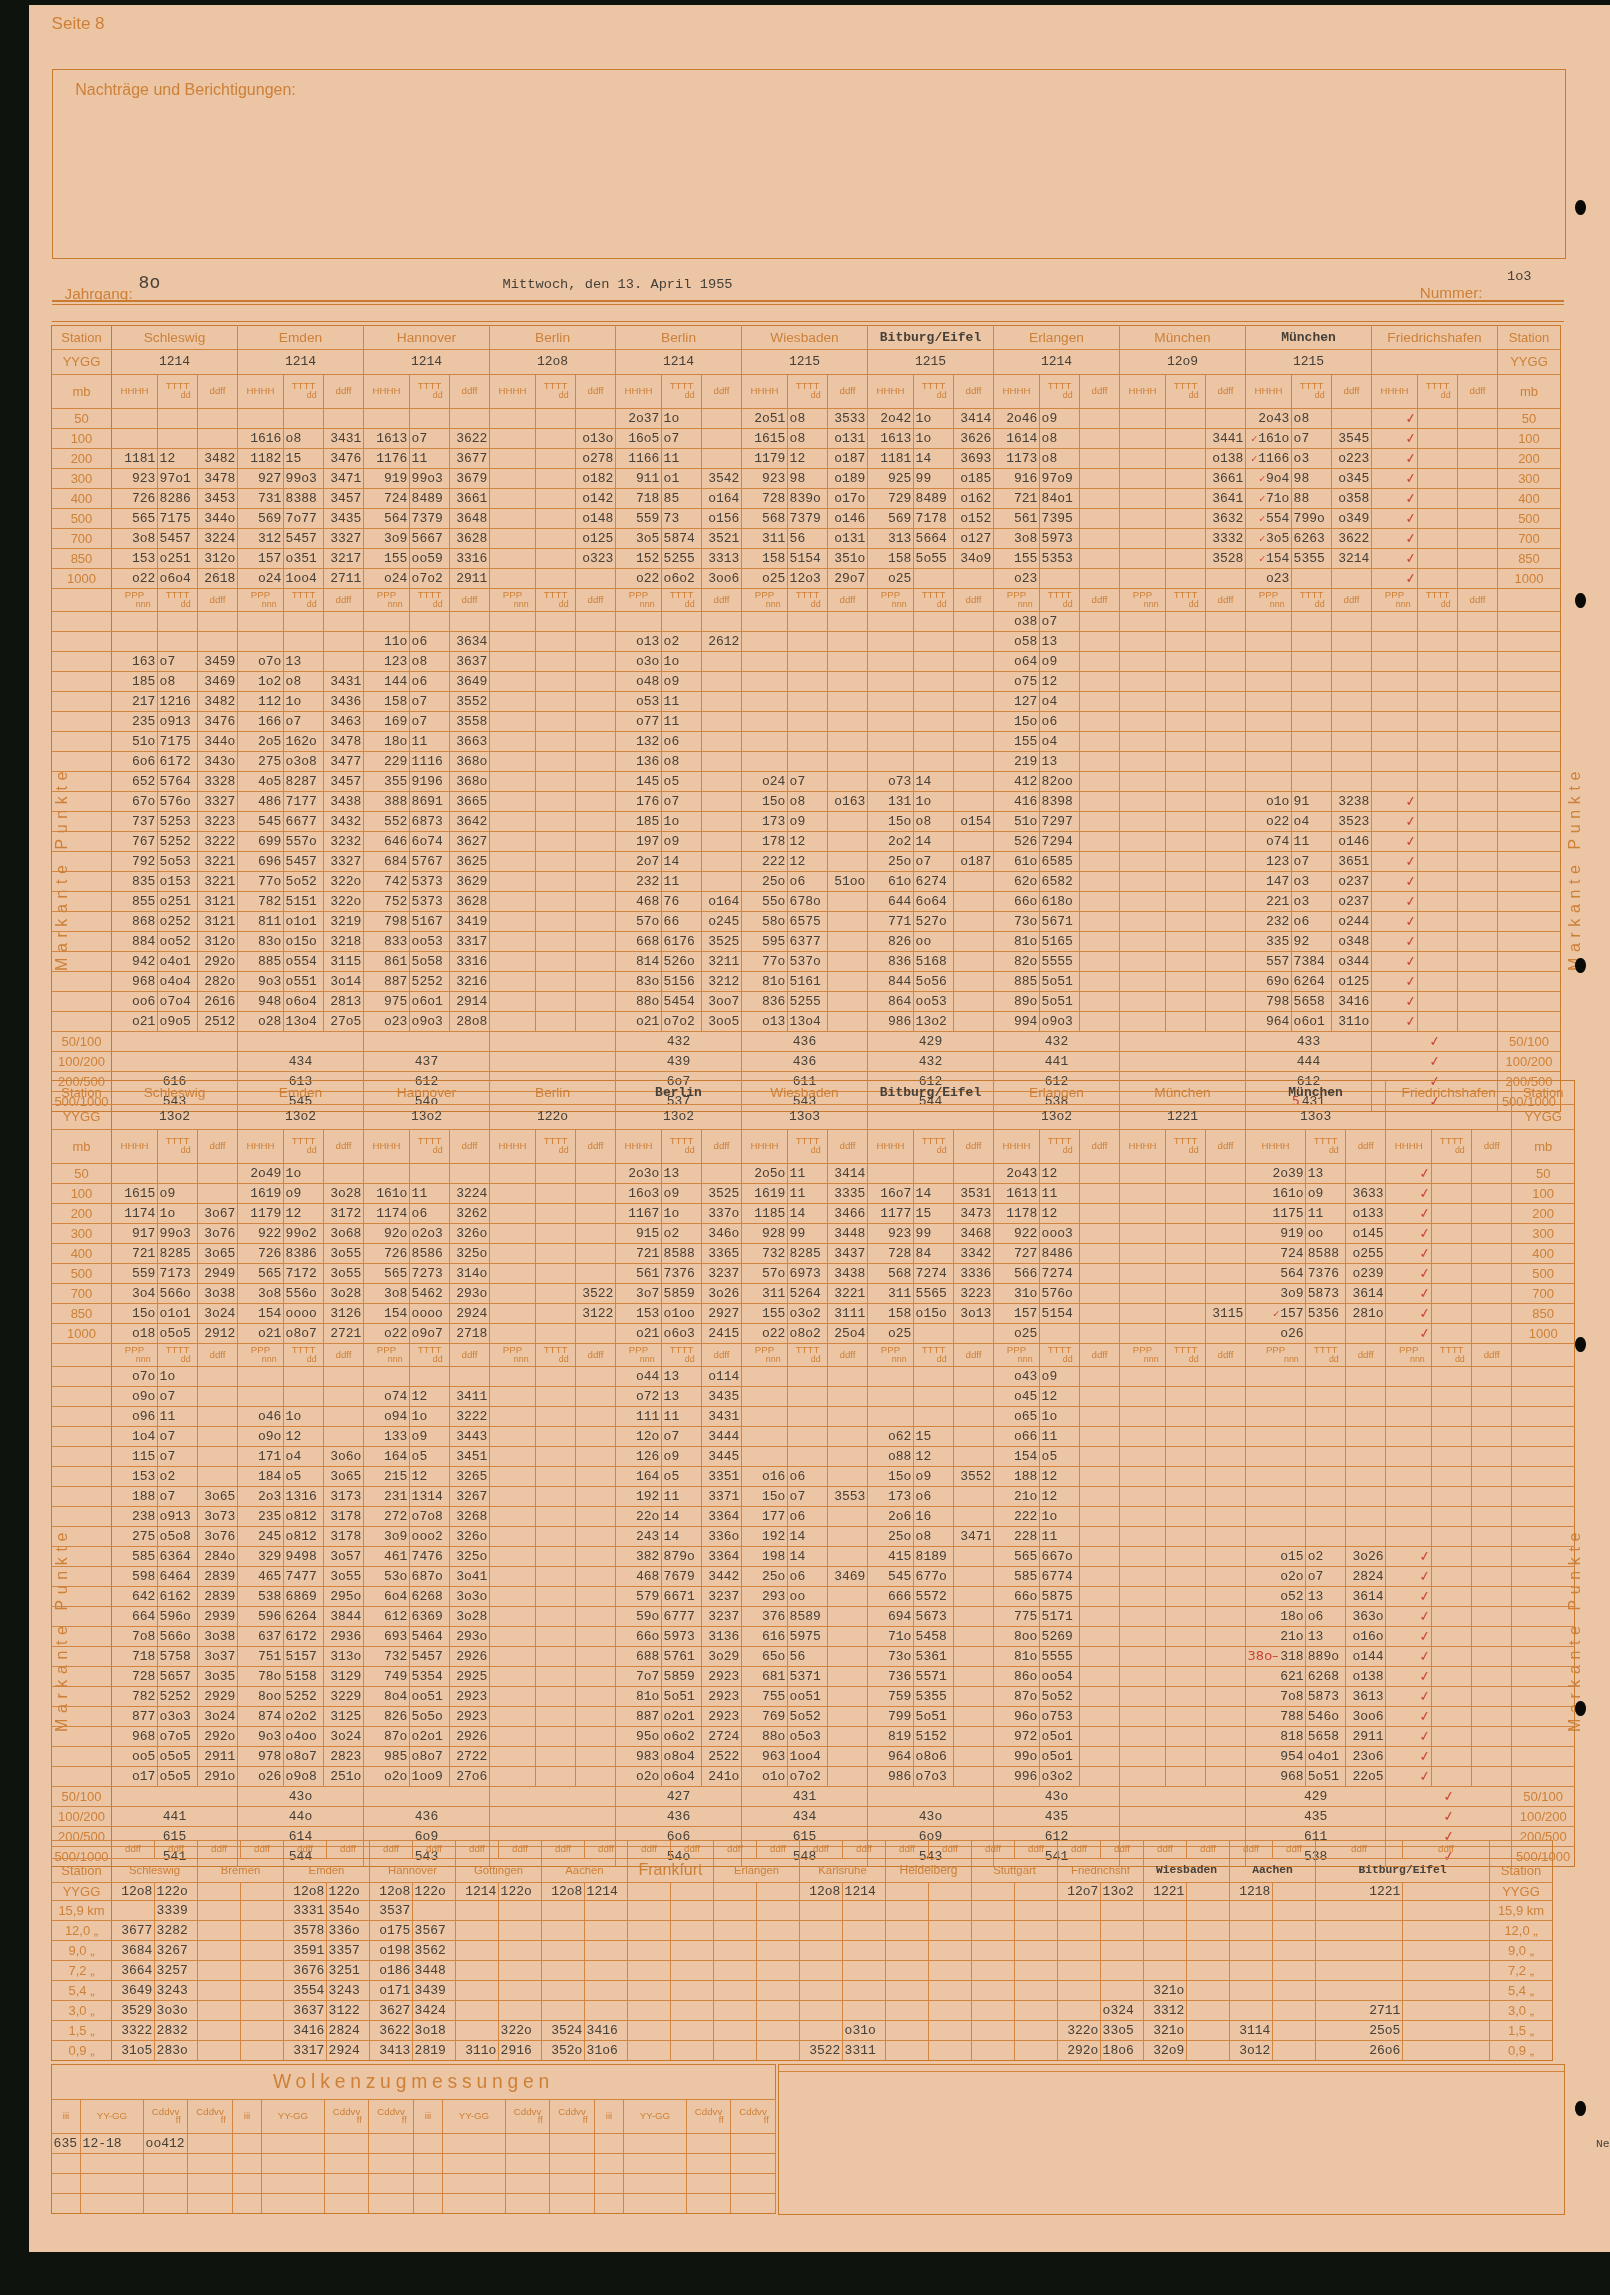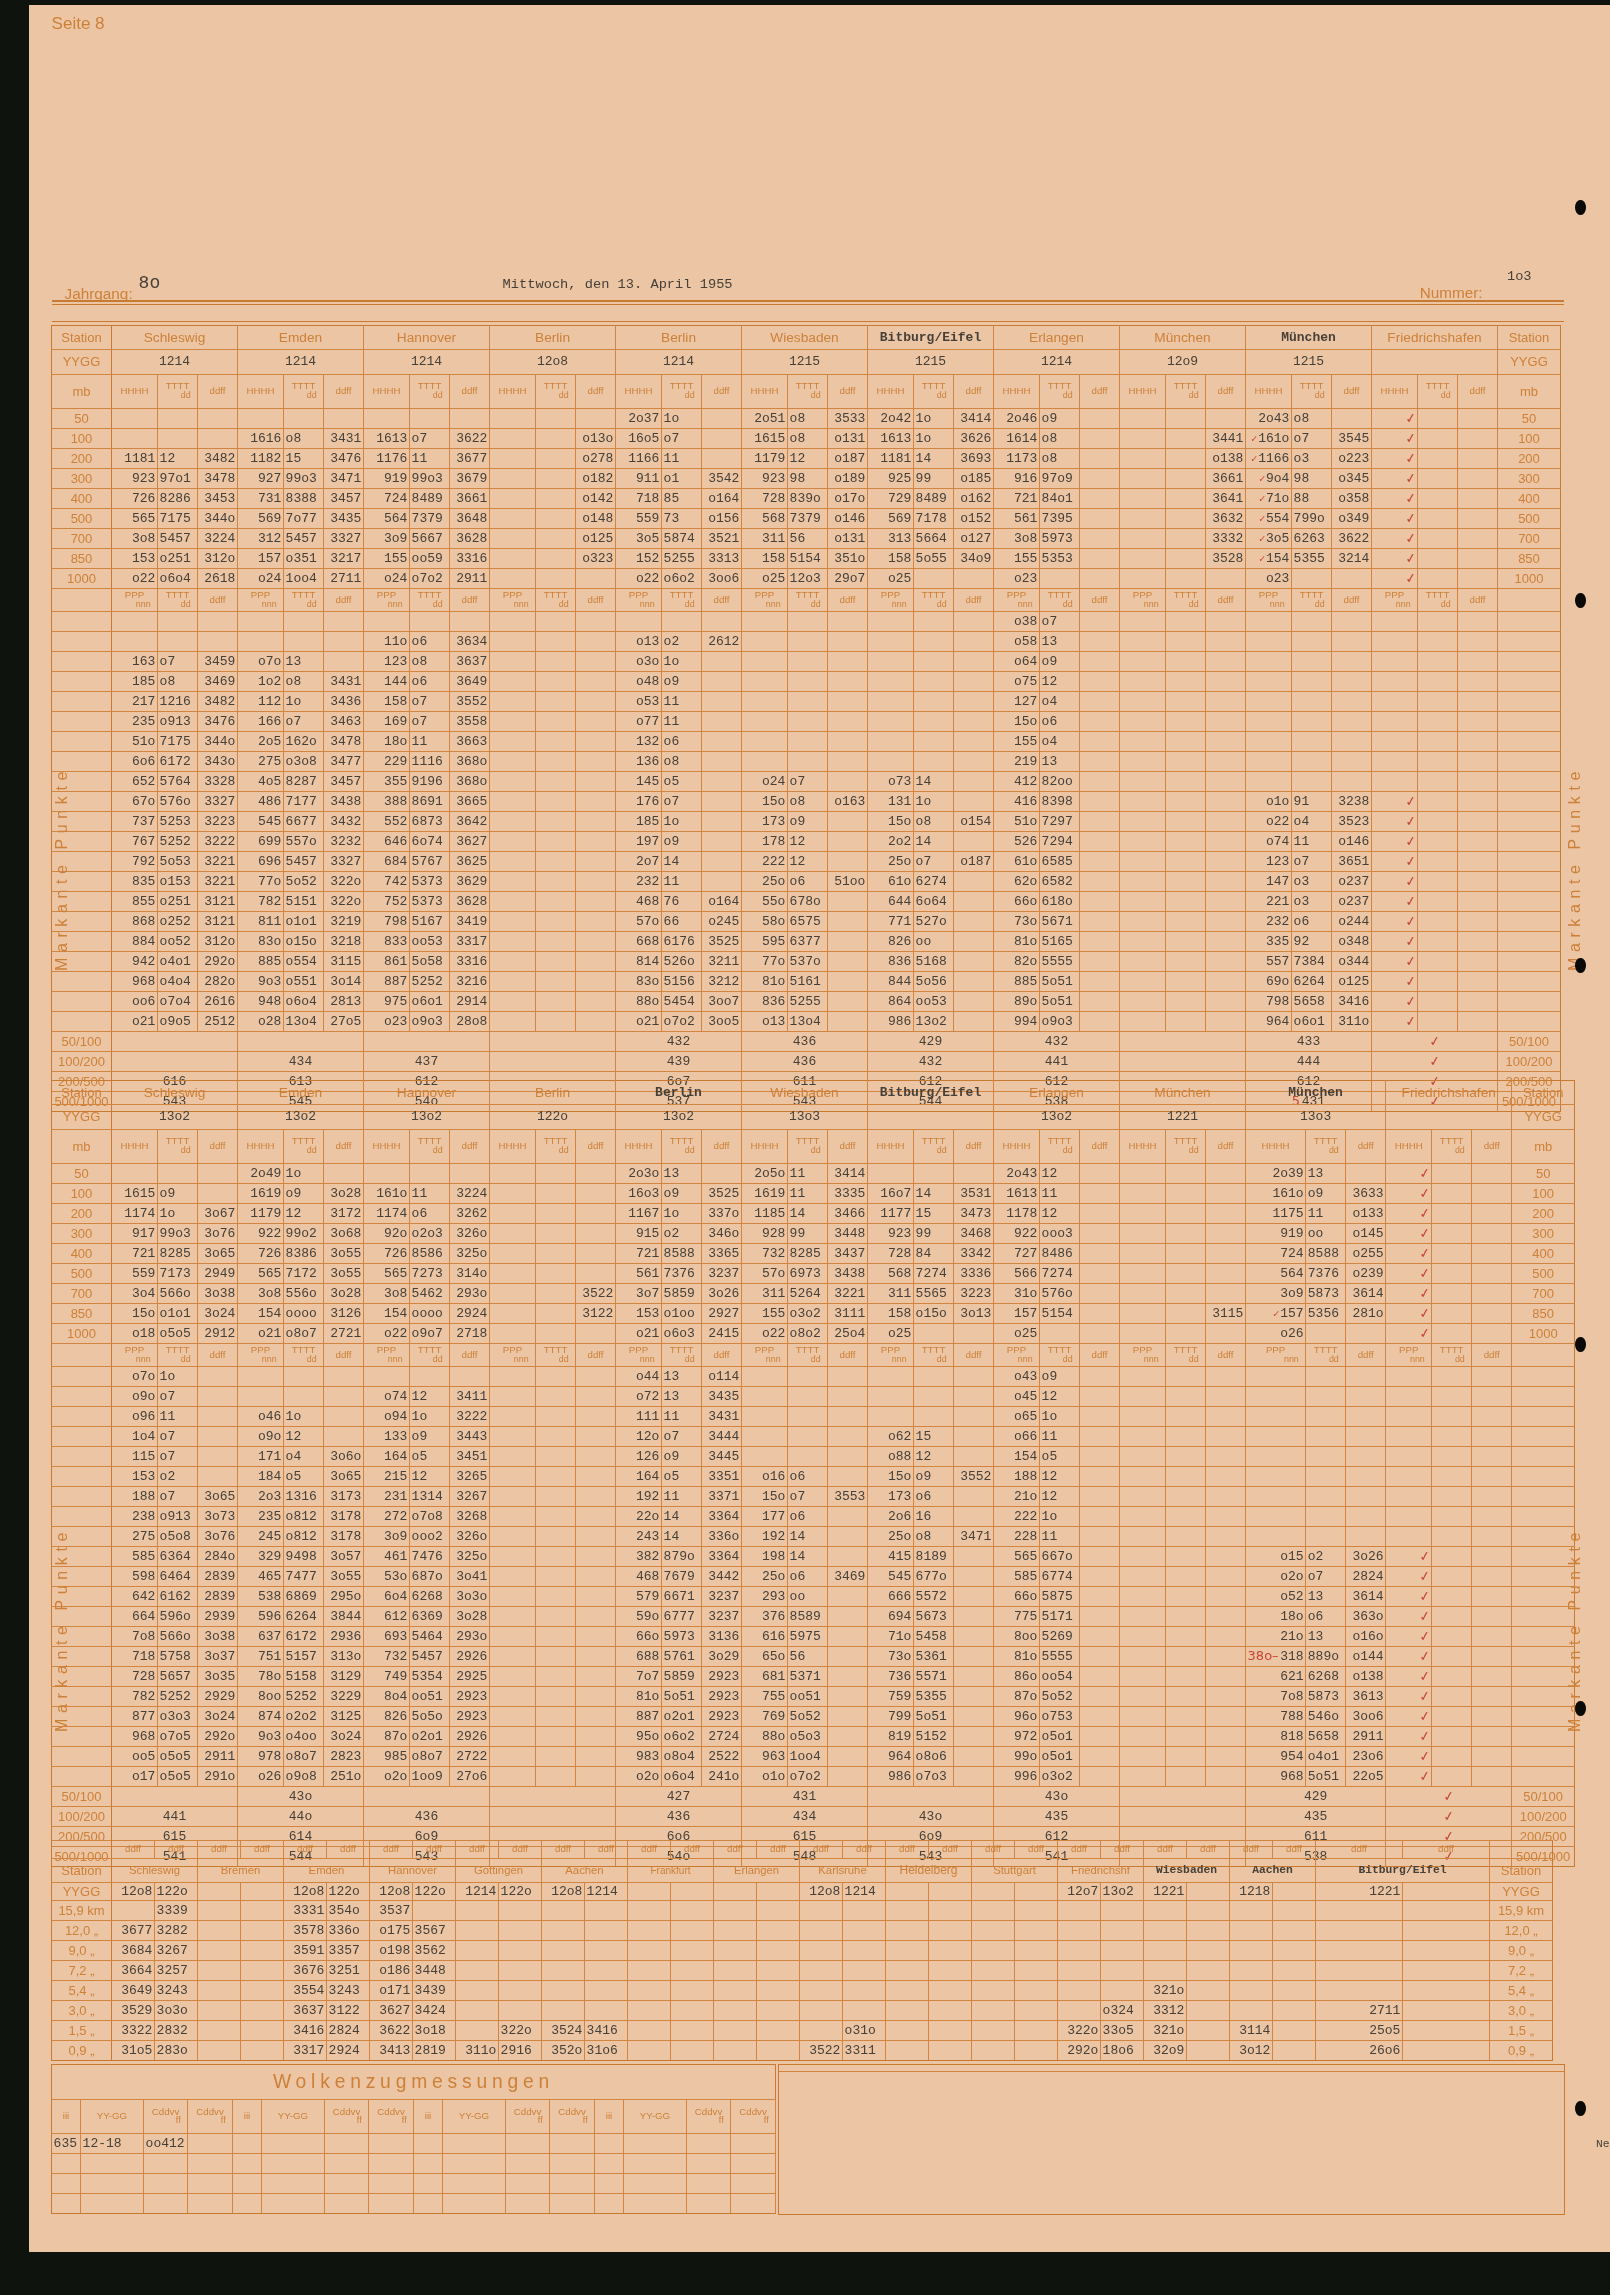--- a/index.html
+++ b/index.html
@@ -53,20 +53,23 @@
   .corner{position:absolute;font-size:11.3px;}
   .btitle{color:var(--otext);font-size:19.3px;letter-spacing:4.8px;text-align:center;}
   .berbox{position:absolute;border-left:1.6px solid var(--grid2);border-top:1.6px solid var(--grid2);}
 </style>
 </head>
 <body>
 
 <div class="stage">
  <div class="page">
   <div class="seite">Seite 8</div>
+  <div class="nachbox">
+    <div class="lbl">Nachträge und Berichtigungen:</div>
+  </div>
   <div class="jahrrow">
     <span class="jl">Jahrgang:</span>
     <span class="jv typed">8o</span>
     <span class="dt typed">Mittwoch, den 13. April 1955</span>
     <span class="nl">Nummer:</span>
     <span class="nv typed">1o3</span>
   </div>
   <div class="rule" style="top:295px;height:2.4px"></div>
   <div class="rule" style="top:299px;height:0.8px"></div>
   <div class="rule" style="top:316px;height:0.8px"></div>
@@ -2878,21 +2881,21 @@
               <td class="stb" colspan="2">
                 <span class="sname" style="font-size:11.3px">Hannover</span>
               </td>
               <td class="stb" colspan="2">
                 <span class="sname" style="font-size:11.3px">Göttingen</span>
               </td>
               <td class="stb" colspan="2">
                 <span class="sname" style="font-size:11.3px">Aachen</span>
               </td>
               <td class="stb" colspan="2">
-                <span class="sname" style="font-size:10px">Frankfurt</span>
+                <span class="sname" style="font-size:16px">Frankfurt</span>
               </td>
               <td class="stb" colspan="2">
                 <span class="sname" style="font-size:11.3px">Erlangen</span>
               </td>
               <td class="stb" colspan="2">
                 <span class="sname" style="font-size:11.3px">Karlsruhe</span>
               </td>
               <td class="stb" colspan="2">
                 <span class="sname" style="font-size:12px">Heidelberg</span>
               </td>

